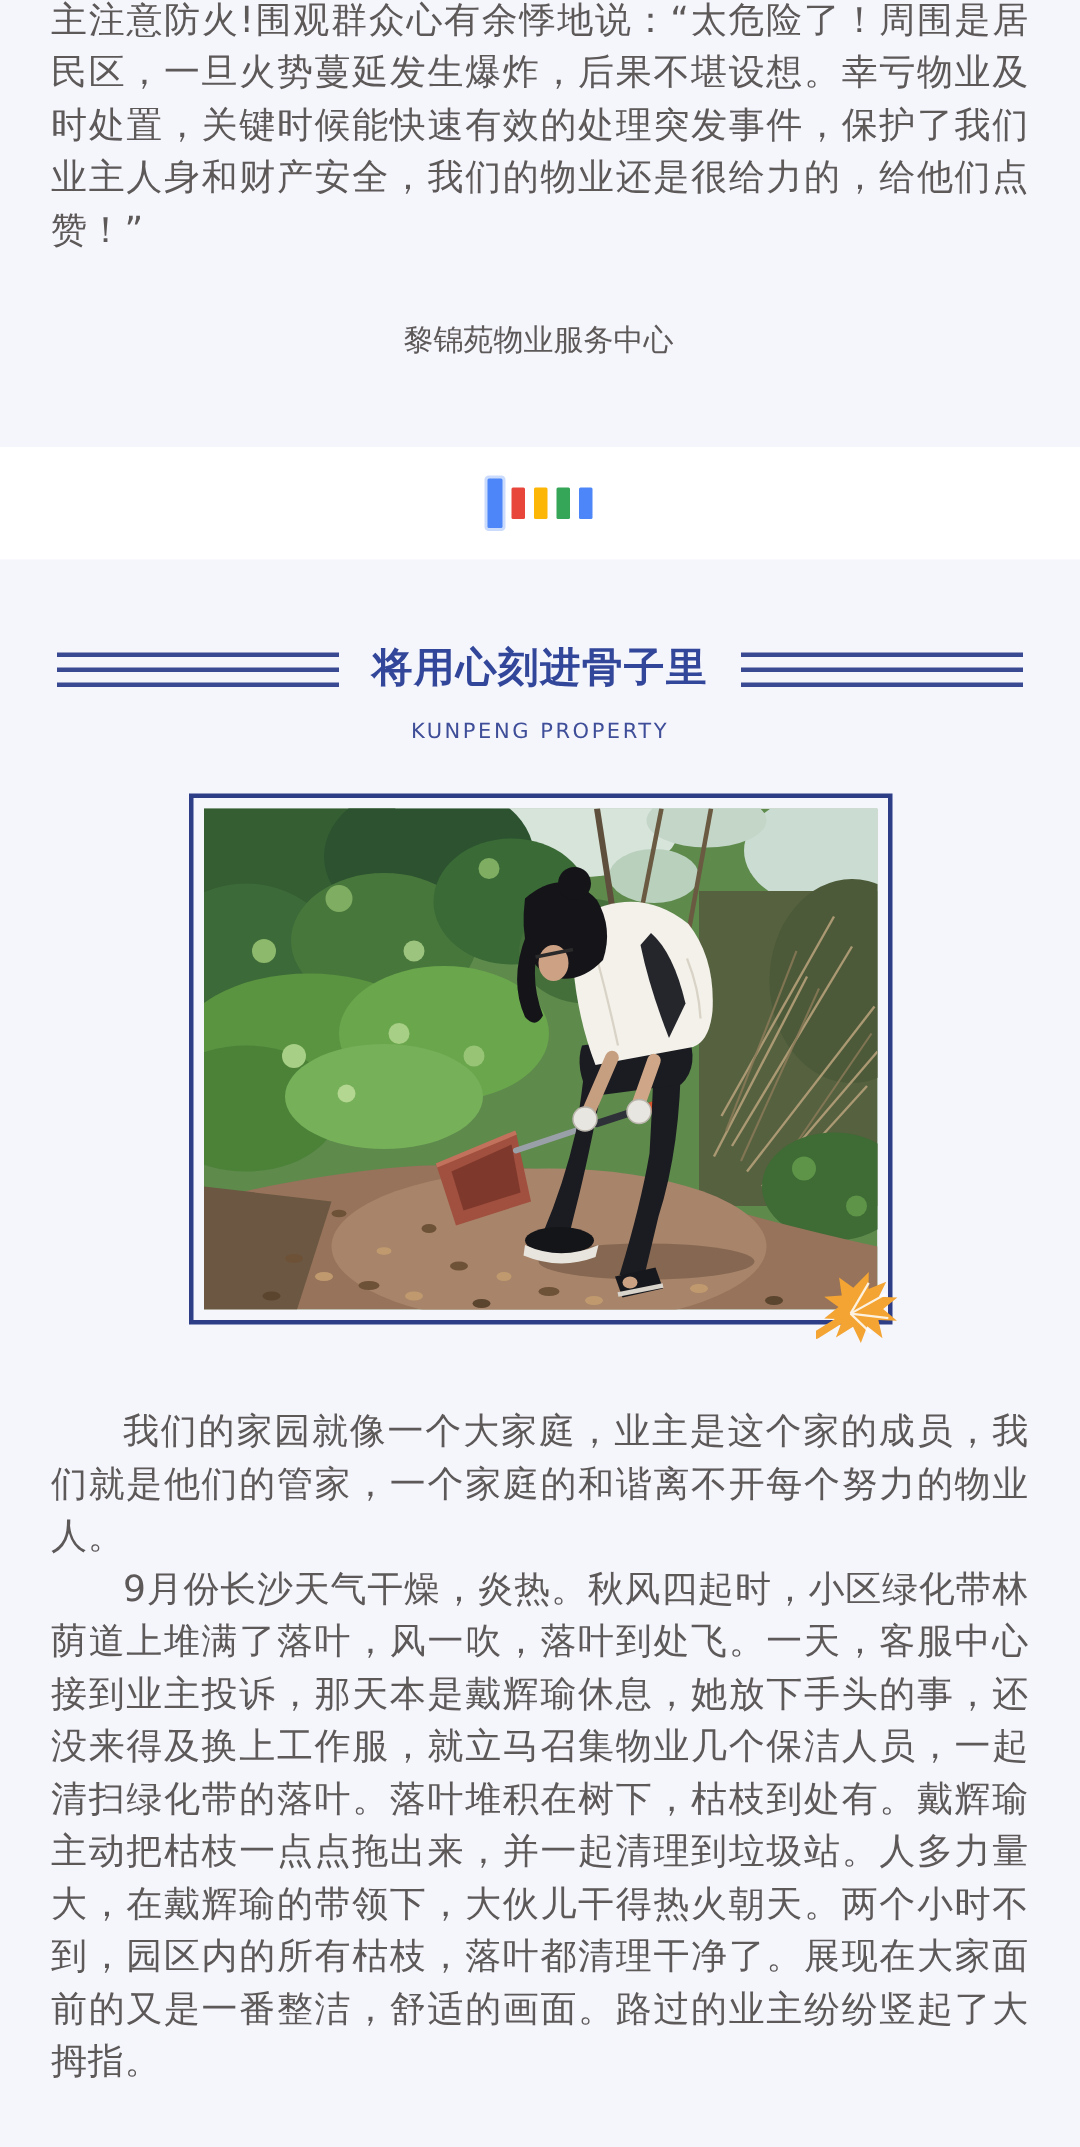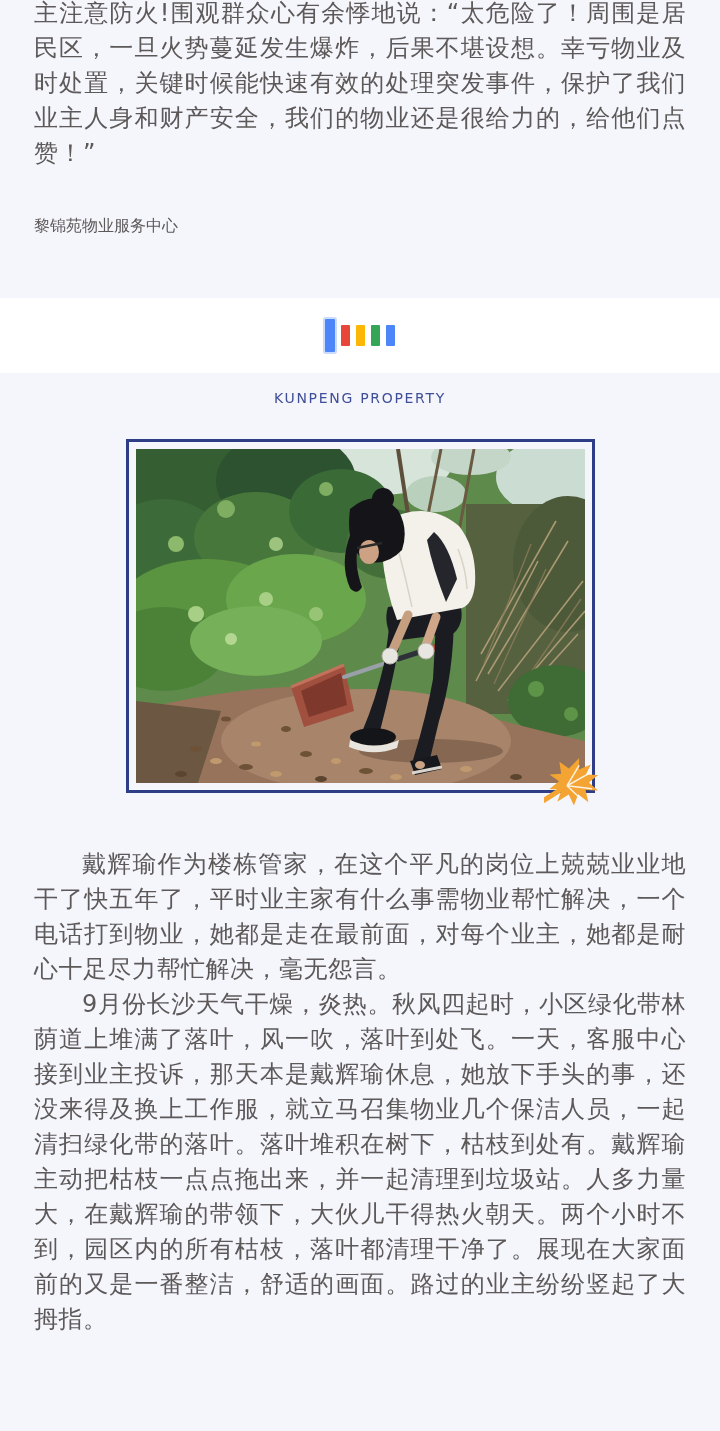--- a/index.html
+++ b/index.html
@@ -14,22 +14,22 @@
   
   .quote-section{padding:0 34px;}
   .quote-text{
     margin:-4px 0 0 0;
     font-size:24px;line-height:35px;
     text-align:justify;color:#5d5959;
     letter-spacing:0.5px;
   }
   .attribution{
     margin:40px 2px 0 0;
-    font-size:16px;line-height:30px;
-    text-align:left;color:#5d5959;
+    font-size:20px;line-height:30px;
+    text-align:center;color:#5d5959;
   }
 
   
   .divider-band{
     margin-top:57px;height:75px;background:#ffffff;
     display:flex;align-items:center;justify-content:center;
   }
   .bars{display:flex;align-items:center;gap:6px;}
   .bar{width:9px;height:21px;background:#4d86f8;border-radius:1px;}
   .bar.tall{width:10px;height:33px;box-shadow:0 0 0 2px rgba(160,190,250,.55);}
@@ -82,20 +82,33 @@
   <div class="divider-band">
     <div class="bars">
       <span class="bar tall" style="background: rgb(77, 134, 248);"></span>
       <span class="bar" style="background: rgb(233, 70, 59);"></span>
       <span class="bar" style="background: rgb(252, 182, 5);"></span>
       <span class="bar" style="background: rgb(53, 165, 87);"></span>
       <span class="bar" style="background: rgb(77, 134, 248);"></span>
     </div>
   </div>
 
+  <section class="section-header">
+    <div class="rule-group">
+      <span></span>
+        <span></span>
+        <span></span>
+    </div>
+    <h2 class="section-title" style="color: rgb(51, 71, 154);">将用心刻进骨子里</h2>
+    <div class="rule-group">
+      <span></span>
+        <span></span>
+        <span></span>
+    </div>
+  </section>
   <div class="section-subtitle">KUNPENG PROPERTY</div>
 
   <figure class="photo-frame">
     <svg class="photo" viewBox="0 0 449 334" preserveAspectRatio="none">
 
       <rect x="0" y="0" width="449" height="334" fill="#5e8a4c"></rect>
 
       <ellipse cx="245" cy="18" rx="70" ry="28" fill="#d7e4da"></ellipse>
       <ellipse cx="415" cy="28" rx="55" ry="38" fill="#cbdcd2"></ellipse>
       <ellipse cx="335" cy="8" rx="40" ry="18" fill="#c3d6c8"></ellipse>
@@ -219,17 +232,17 @@
           <path d="M24 34 L30 11"></path>
           <path d="M24 34 L43 15"></path>
           <path d="M24 34 L49 30"></path>
           <path d="M24 34 L41 43"></path>
         </g>
       </g>
     </svg>
   </figure>
 
   <section class="article-body">
-    <p>戴辉瑜作为楼栋管家，在这个平凡的岗位上兢兢业业地干了快五年了，平时业主家有什么事需物业帮忙解决，一个电话打到物业，她都是走在最前面，对每个业主，她都是耐心十足尽力帮忙解决，毫无怨言。</p>
+    <p>我们的家园就像一个大家庭，业主是这个家的成员，我们就是他们的管家，一个家庭的和谐离不开每个努力的物业人。</p>
     <p>9月份长沙天气干燥，炎热。秋风四起时，小区绿化带林荫道上堆满了落叶，风一吹，落叶到处飞。一天，客服中心接到业主投诉，那天本是戴辉瑜休息，她放下手头的事，还没来得及换上工作服，就立马召集物业几个保洁人员，一起清扫绿化带的落叶。落叶堆积在树下，枯枝到处有。戴辉瑜主动把枯枝一点点拖出来，并一起清理到垃圾站。人多力量大，在戴辉瑜的带领下，大伙儿干得热火朝天。两个小时不到，园区内的所有枯枝，落叶都清理干净了。展现在大家面前的又是一番整洁，舒适的画面。路过的业主纷纷竖起了大拇指。</p>
   </section>
 
 </div>
 
 </body></html>

